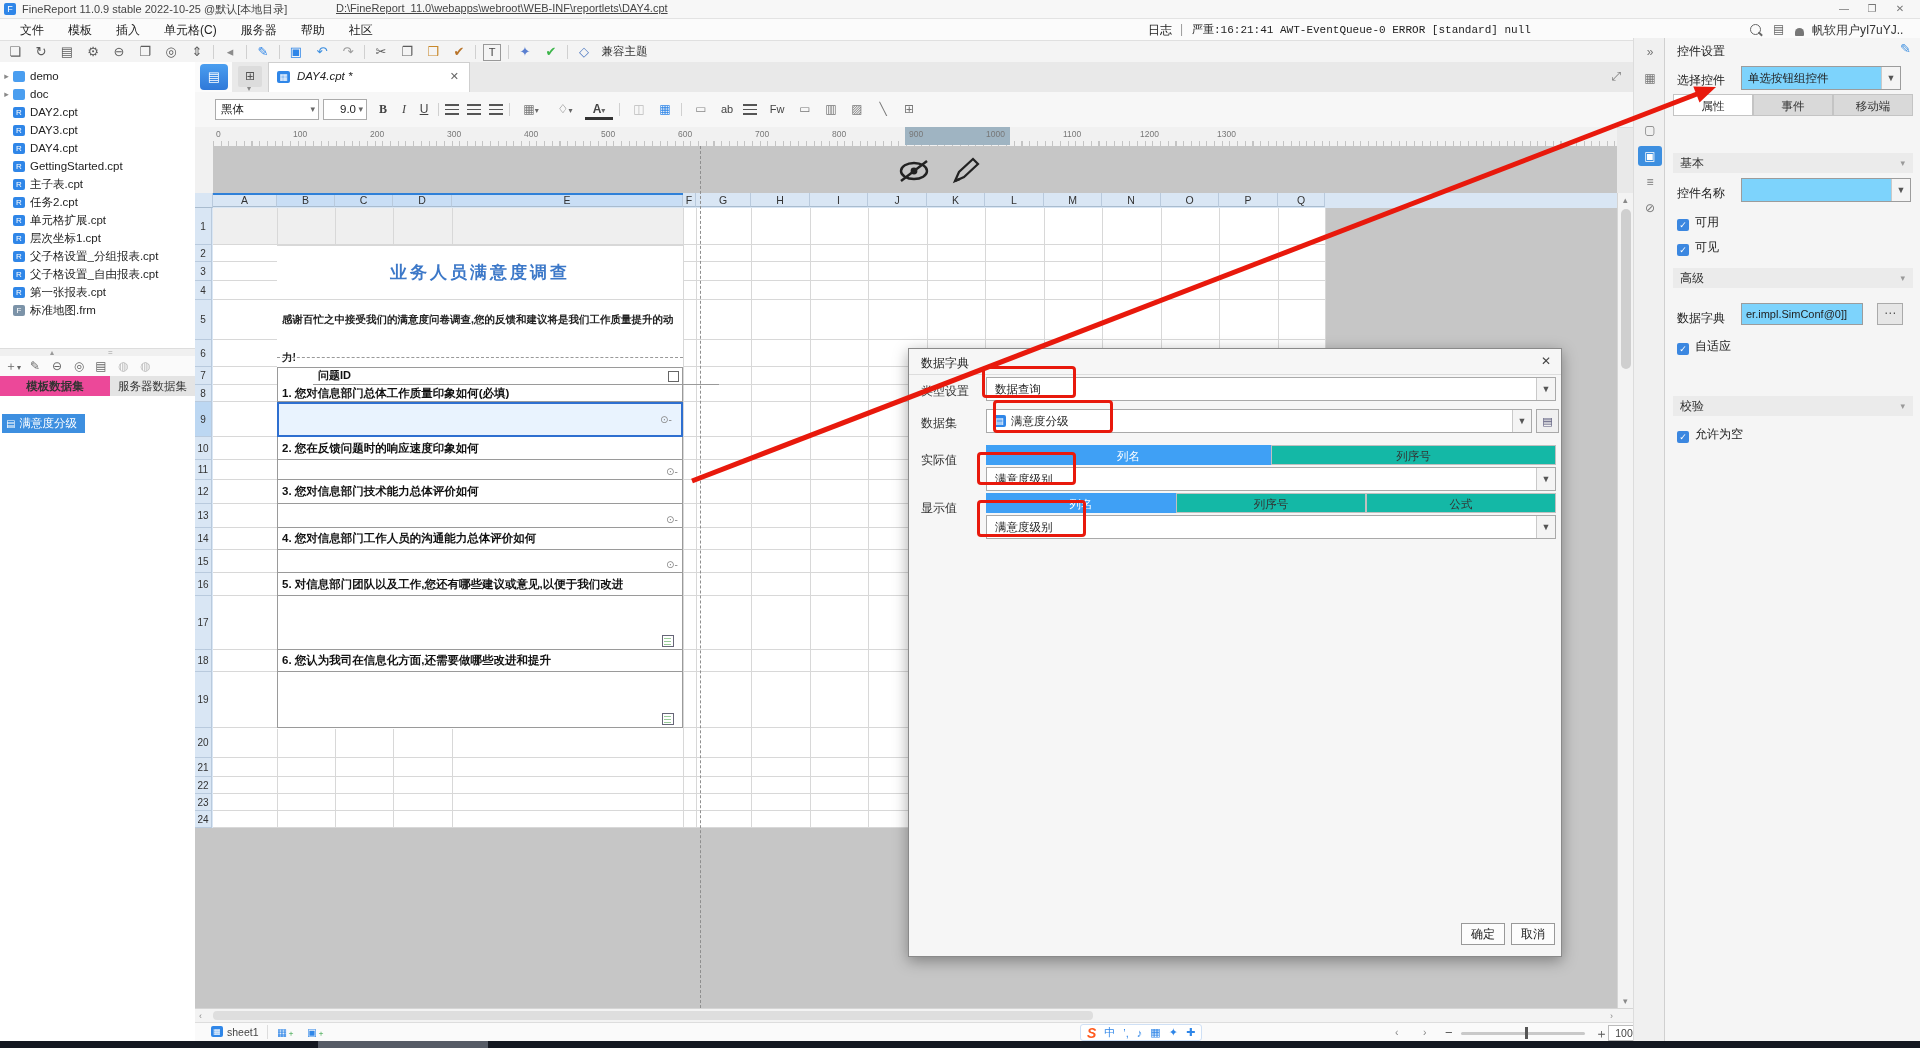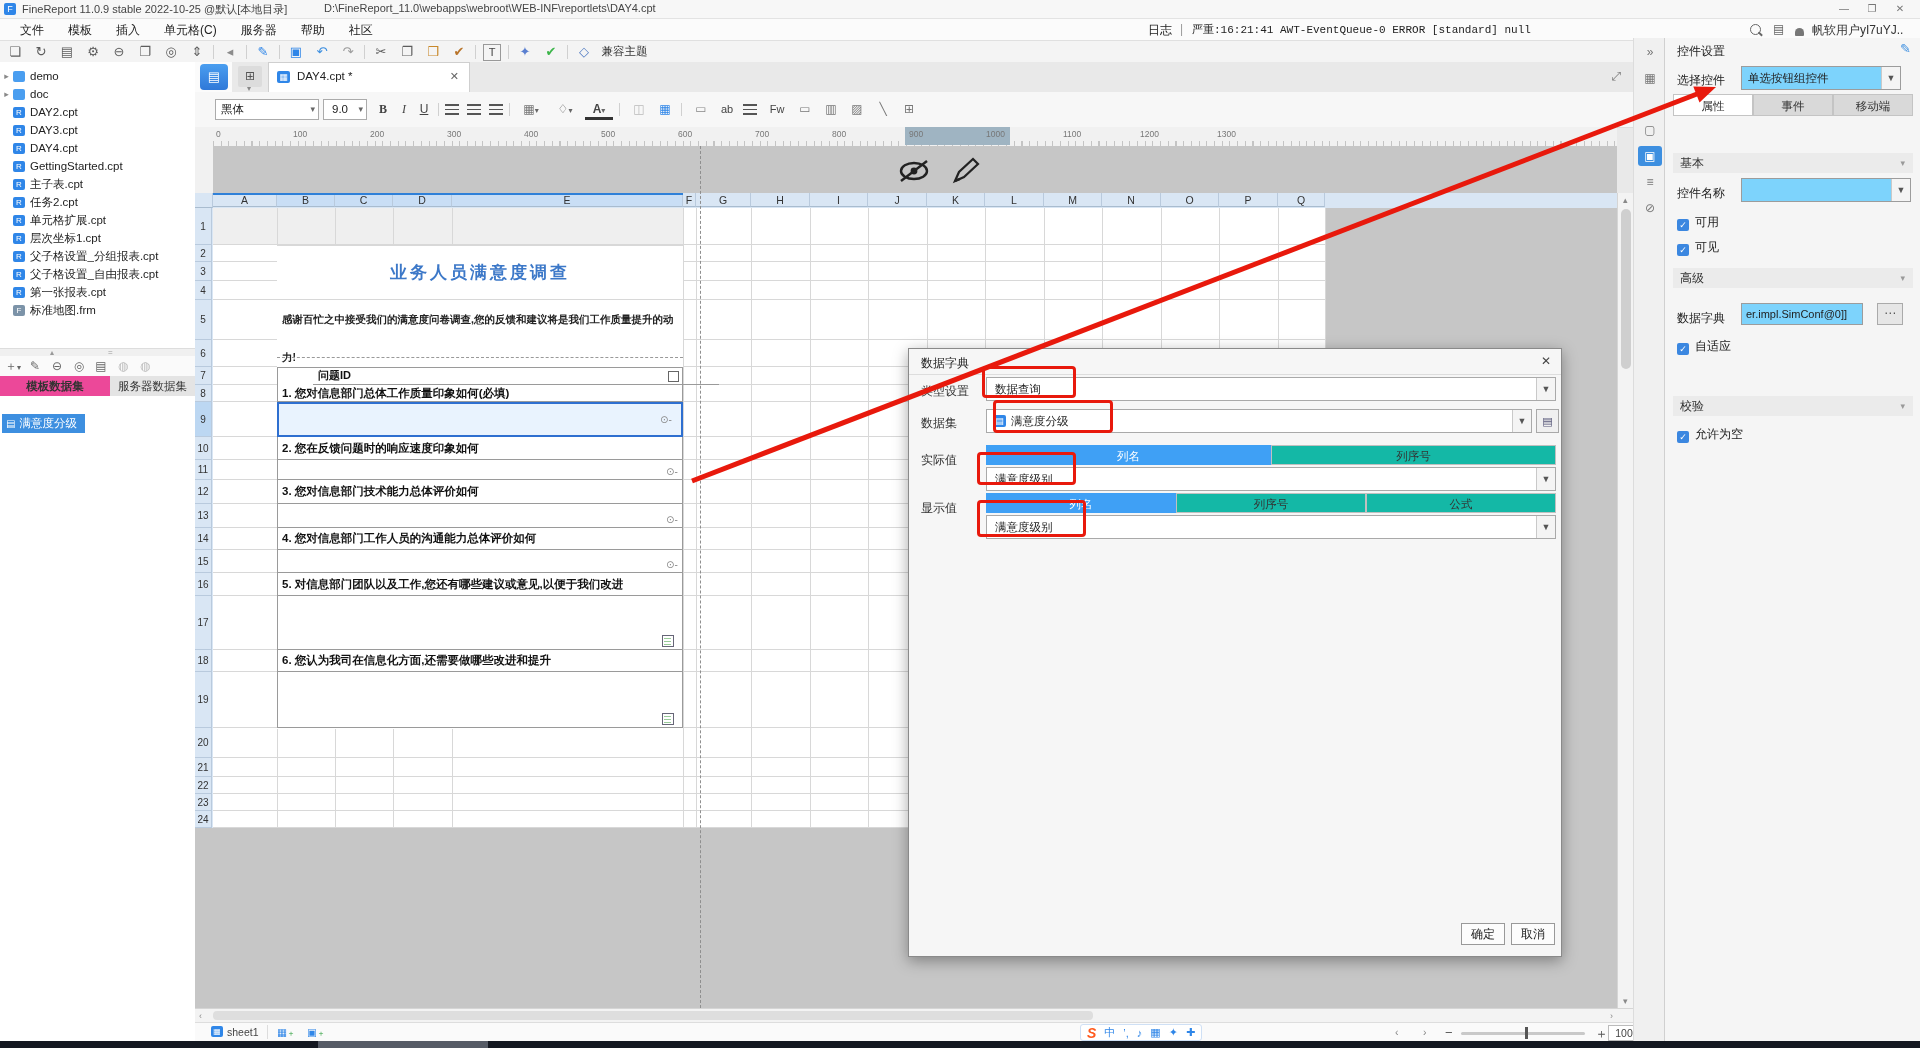--- a/index.html
+++ b/index.html
@@ -100,21 +100,21 @@
   .bell{display:inline-block;width:9px;height:8px;background:#777;border-radius:5px 5px 1px 1px;position:relative;top:1px;}
 </style>
 </head>
 <body>
 
 <div id="app" class="nosel">
 
   <div id="titlebar" class="abs">
     <span class="abs" style="left:4px;top:3px;width:12px;height:12px;background:#2f86e8;border-radius:2px;color:#fff;font-size:9px;line-height:12px;text-align:center;">F</span>
     <span class="abs" style="left:22px;top:2px;">FineReport 11.0.9 stable 2022-10-25 @默认[本地目录]</span>
-    <span class="abs" style="left:324px;top:2px;">D:\FineReport_11.0\webapps\webroot\WEB-INF\reportlets\DAY4.cpt</span>
+    <span class="abs" style="left:336px;top:2px;text-decoration:underline;">D:\FineReport_11.0\webapps\webroot\WEB-INF\reportlets\DAY4.cpt</span>
     <span class="abs" style="right:6px;top:2px;" id="win-buttons"><span class="winbtn">—</span><span class="winbtn">❐</span><span class="winbtn">✕</span></span>
   </div>
 
   <div id="menubar" class="abs">
     <span id="menu-items" class="abs" style="left:8px;top:0;"><span class="menu-item">文件</span><span class="menu-item">模板</span><span class="menu-item">插入</span><span class="menu-item">单元格(C)</span><span class="menu-item">服务器</span><span class="menu-item">帮助</span><span class="menu-item">社区</span></span>
     <span class="abs" style="left:1148px;top:3px;">日志</span>
     <span class="abs" style="left:1180px;top:3px;color:#999;">|</span>
     <span class="abs" style="left:1192px;top:3px;font-family:'Liberation Mono','DejaVu Sans Mono',monospace;font-size:11px;">严重:16:21:41 AWT-EventQueue-0 ERROR [standard] null</span>
     <span class="abs" style="left:1750px;top:5px;"><span class="search-ico"><i></i></span></span>
     <span class="abs" style="left:1773px;top:3px;color:#666;">▤</span>
@@ -213,29 +213,29 @@
     </div>
 
   <div id="quickstrip" class="abs">
     <span class="abs" style="left:5px;top:2px;width:28px;height:26px;background:linear-gradient(#4a9ef0,#2f78d8);border-radius:4px;color:#fff;font-size:13px;line-height:26px;text-align:center;">▤</span>
   </div>
   <span class="abs" style="left:247px;top:84px;color:#888;font-size:8px;z-index:6;">▾</span>
   <div id="tabbar" class="abs">
     <span class="abs" style="left:6px;top:4px;width:24px;height:21px;background:#dcdcdc;text-align:center;line-height:21px;color:#555;font-size:12px;border-radius:2px;">⊞</span>
     <div id="doc-tab">
       <span class="abs" style="left:8px;top:8px;width:13px;height:12px;background:#2f86e8;border-radius:2px;color:#fff;font-size:9px;line-height:12px;text-align:center;">▦</span>
-      <span class="abs" style="left:28px;top:7px;">DAY4.cpt *</span>
+      <span class="abs" style="left:28px;top:7px;font-style:italic;">DAY4.cpt *</span>
       <span class="abs" style="right:10px;top:7px;color:#666;font-size:11px;">✕</span>
     </div>
     <span class="abs" style="right:12px;top:7px;color:#777;font-size:12px;">⤢</span>
   </div>
 
   <div id="formatbar" class="abs">
     <div class="fmt-box" style="left:20px;width:104px;padding-left:5px;line-height:19px;"><span>黑体</span><span class="caret">▾</span></div>
-    <div class="fmt-box" style="left:128px;width:44px;padding-left:8px;line-height:19px;"><span>9.0</span><span class="caret">▾</span></div>
+    <div class="fmt-box" style="left:128px;width:44px;padding-left:16px;line-height:19px;"><span>9.0</span><span class="caret">▾</span></div>
     <span class="fmt-ico" style="left:178px;width:20px;font-weight:bold;font-family:'Liberation Serif',serif;">B</span>
     <span class="fmt-ico" style="left:200px;width:18px;font-style:italic;font-family:'Liberation Serif',serif;">I</span>
     <span class="fmt-ico" style="left:219px;width:20px;text-decoration:underline;">U</span>
     <span class="abs" style="left:243px;top:11px;width:1px;height:13px;background:#d0d0d0;"></span>
     <span class="icon-lines" style="left:250px;"></span>
     <span class="icon-lines" style="left:272px;"></span>
     <span class="icon-lines" style="left:294px;"></span>
     <span class="abs" style="left:314px;top:11px;width:1px;height:13px;background:#d0d0d0;"></span>
     <span class="fmt-ico" style="left:322px;width:28px;color:#777;">▦<span style="font-size:8px;color:#666;">▾</span></span>
     <span class="fmt-ico" style="left:356px;width:28px;color:#777;">♢<span style="font-size:8px;color:#666;">▾</span></span>

